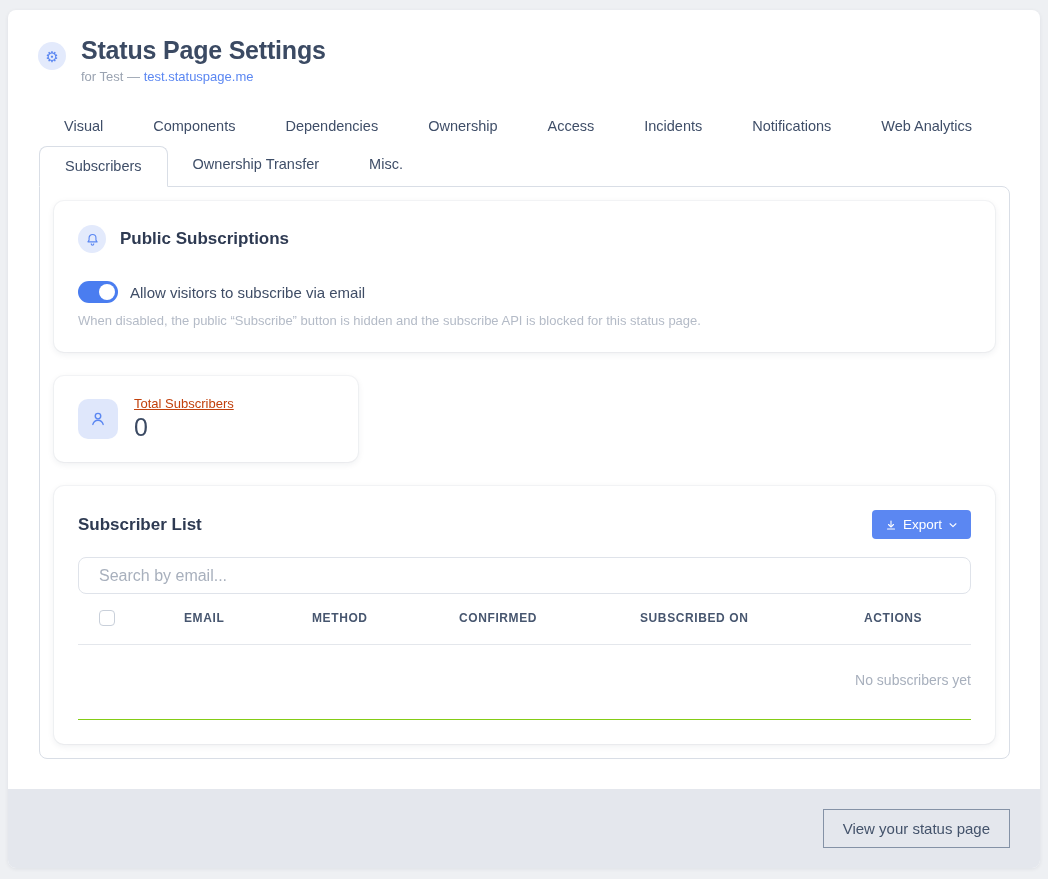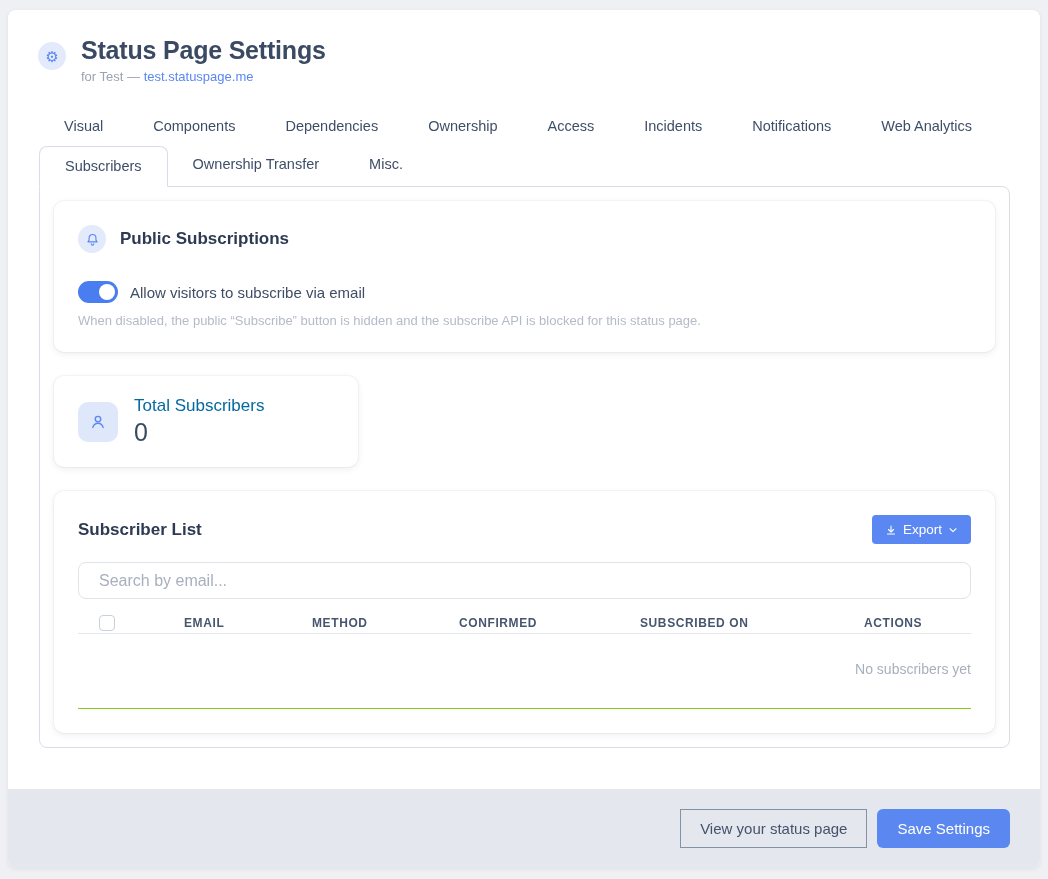--- a/index.html
+++ b/index.html
@@ -76,21 +76,21 @@
   .helper-text { margin-top: 10px; font-size: 13px; color: #b4bbc7; }
   
   .stat-card {
     margin-top: 24px; width: 304px; padding: 20px 24px;
     display: flex; align-items: center; gap: 16px;
   }
   .stat-icon-tile {
     width: 40px; height: 40px; border-radius: 10px; background: #dfe7fb;
     display: flex; align-items: center; justify-content: center; flex: 0 0 auto;
   }
-  .stat-label { font-size: 17px; color: #0369a1; }
+  .stat-label { font-size: 13px; color: #c2410c; text-decoration: underline; }
   .stat-value { margin-top: 2px; font-size: 25px; font-weight: 500; color: #3b4a63; }
   
   .list-card { margin-top: 24px; padding: 24px 24px 24px; }
   .list-head { display: flex; align-items: center; justify-content: space-between; }
   .export-btn {
     display: flex; align-items: center; gap: 6px;
     background: #5b87f2; color: #fff; border: none; border-radius: 4px;
     padding: 7px 13px; font-size: 13.5px; font-family: inherit; cursor: pointer;
   }
   .search-input {
@@ -98,21 +98,21 @@
     border: 1px solid #dfe3ea; border-radius: 8px;
     padding: 0 20px; font-size: 16px; font-family: inherit; color: #3f4d66;
     outline: none; background: #fff;
   }
   .search-input::placeholder { color: #a8b0bd; }
   .table-header {
     margin-top: 16px;
     display: grid;
     grid-template-columns: 106px 128px 147px 181px 224px 1fr;
     align-items: center;
-    padding-bottom: 2px;
+    padding-bottom: 18px;
     border-bottom: 1px solid #e4e7ec;
     font-size: 12px; font-weight: 700; letter-spacing: .05em; color: #47566f;
   }
   .checkbox {
     width: 16px; height: 16px; margin-left: 21px;
     border: 1.5px solid #c9d0da; border-radius: 4px; background: #fff; cursor: pointer;
   }
   .empty-row {
     padding: 27px 0 31px; text-align: right;
     font-size: 14px; color: #a8b0bd;
@@ -237,16 +237,15 @@
         <div>ACTIONS</div>
       </div>
 
       <div class="empty-row">No subscribers yet</div>
     </div>
 
   </div>
 
   <div class="footer-bar">
     <button class="btn-outline">View your status page</button>
-    <button class="btn-primary">Save Settings</button>
   </div>
 
 </div>
 
 </body></html>

